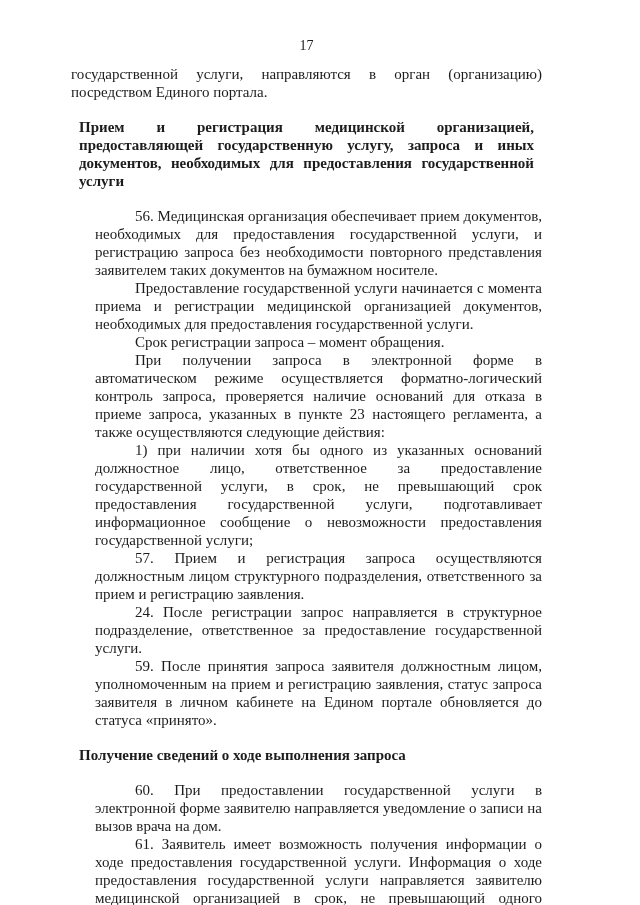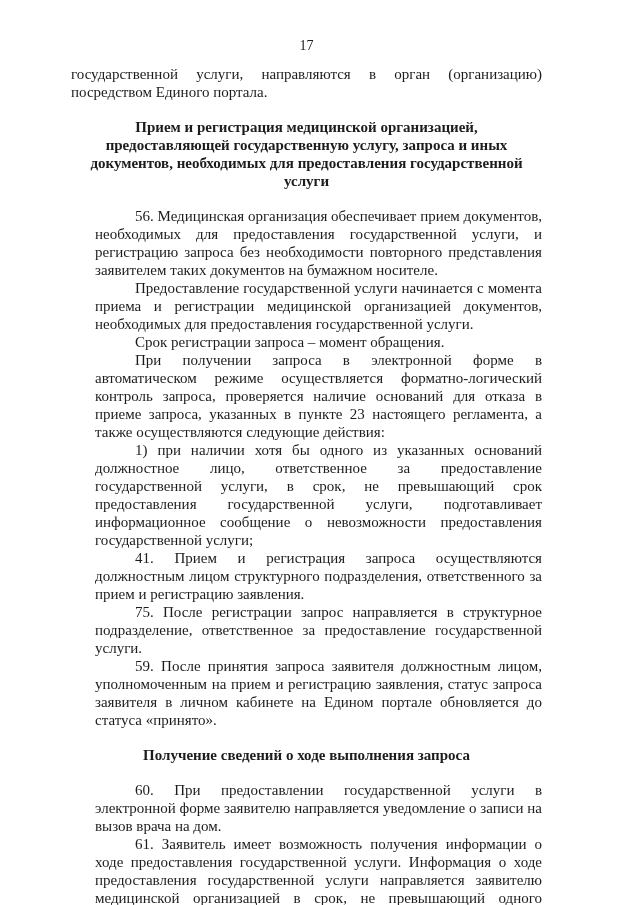--- a/index.html
+++ b/index.html
@@ -32,38 +32,37 @@
     margin: 0;
     text-align: justify;
     font-family: Liberation Serif, serif;
   }
   .doc-body p.indent {
     text-indent: 40px;
     margin-left: 24px;
   }
   .doc-body p.heading {
     font-weight: bold;
-    text-align: center;
     text-indent: 0;
     margin: 17px 8px 17px 8px;
   }
 </style>
 </head>
 <body>
 
 <div class="sheet">
   <div class="page-number">17</div>
   <div class="doc-body">
       <p class="">государственной услуги, направляются в орган (организацию) посредством Единого портала.</p>
       <p class="heading">Прием и регистрация медицинской организацией, предоставляющей государственную услугу, запроса и иных документов, необходимых для предоставления государственной услуги</p>
       <p class="indent">56. Медицинская организация обеспечивает прием документов, необходимых для предоставления государственной услуги, и регистрацию запроса без необходимости повторного представления заявителем таких документов на бумажном носителе.</p>
       <p class="indent">Предоставление государственной услуги начинается с момента приема и регистрации медицинской организацией документов, необходимых для предоставления государственной услуги.</p>
       <p class="indent">Срок регистрации запроса – момент обращения.</p>
       <p class="indent">При получении запроса в электронной форме в автоматическом режиме осуществляется форматно-логический контроль запроса, проверяется наличие оснований для отказа в приеме запроса, указанных в пункте 23 настоящего регламента, а также осуществляются следующие действия:</p>
       <p class="indent">1) при наличии хотя бы одного из указанных оснований должностное лицо, ответственное за предоставление государственной услуги, в срок, не превышающий срок предоставления государственной услуги, подготавливает информационное сообщение о невозможности предоставления государственной услуги;</p>
-      <p class="indent">41. Прием и регистрация запроса осуществляются должностным лицом структурного подразделения, ответственного за прием и регистрацию заявления.</p>
-      <p class="indent">75. После регистрации запрос направляется в структурное подразделение, ответственное за предоставление государственной услуги.</p>
+      <p class="indent">57. Прием и регистрация запроса осуществляются должностным лицом структурного подразделения, ответственного за прием и регистрацию заявления.</p>
+      <p class="indent">24. После регистрации запрос направляется в структурное подразделение, ответственное за предоставление государственной услуги.</p>
       <p class="indent">59. После принятия запроса заявителя должностным лицом, уполномоченным на прием и регистрацию заявления, статус запроса заявителя в личном кабинете на Едином портале обновляется до статуса «принято».</p>
       <p class="heading">Получение сведений о ходе выполнения запроса</p>
       <p class="indent">60. При предоставлении государственной услуги в электронной форме заявителю направляется уведомление о записи на вызов врача на дом.</p>
       <p class="indent">61. Заявитель имеет возможность получения информации о ходе предоставления государственной услуги. Информация о ходе предоставления государственной услуги направляется заявителю медицинской организацией в срок, не превышающий одного рабочего дня после завершения выполнения</p>
     </div>
 </div>
 
 </body></html>

